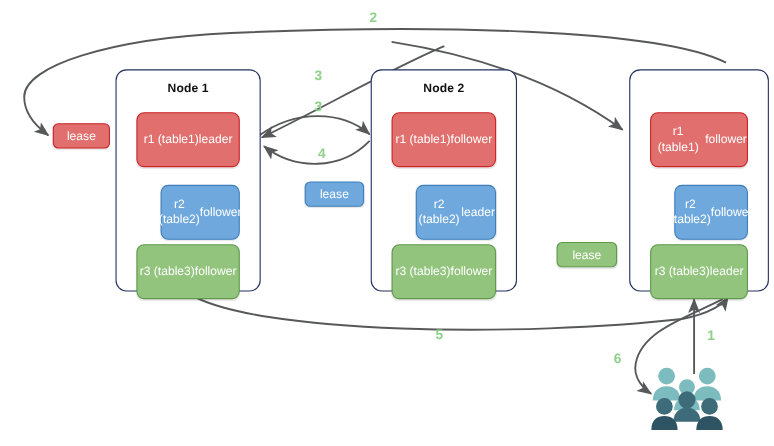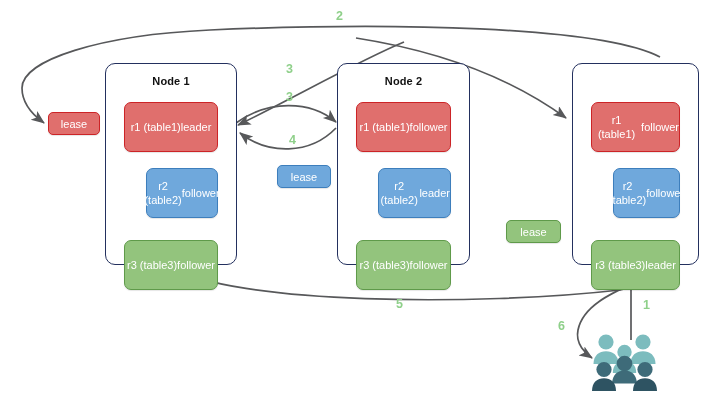--- a/index.html
+++ b/index.html
@@ -41,21 +41,21 @@
     text-align:center;
     box-shadow:0 1px 1px rgba(0,0,0,.10);
   }
   .replica .ln{display:block;}
   .r-red  {background:#e06f6d;border:1.4px solid #cc2427;}
   .r-blue {background:#6fa8dc;border:1.4px solid #3d7ebc;margin-left:22px;}
   .r-green{background:#93c47d;border:1.4px solid #5f9a4a;}
 
   .slot0{top:38px;}
   .slot1{top:104px;}
-  .slot2{top:176px;text-align:right;}
+  .slot2{top:158px;text-align:right;}
 
   
   .lease{
     position:absolute;
     border-radius:5px;
     box-sizing:border-box;
     display:flex;align-items:center;justify-content:center;
     color:#ffffff;font-size:11px;
     height:23px;
     box-shadow:0 1px 1px rgba(0,0,0,.10);

